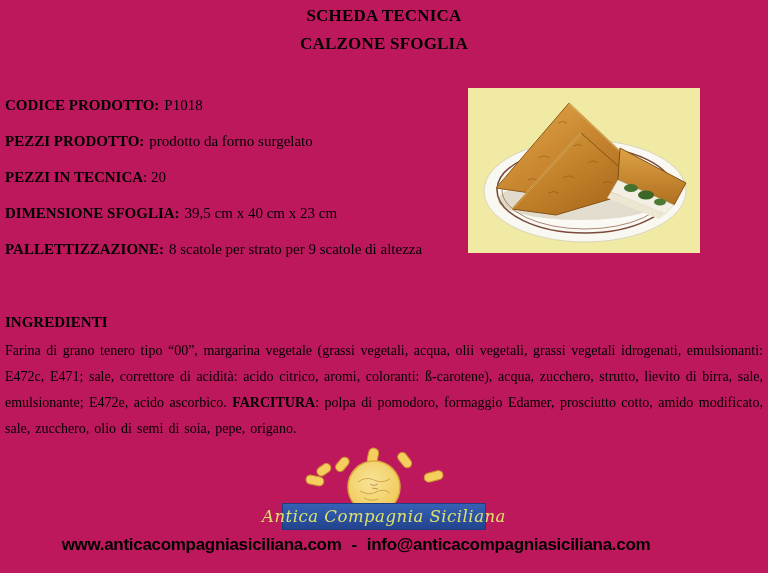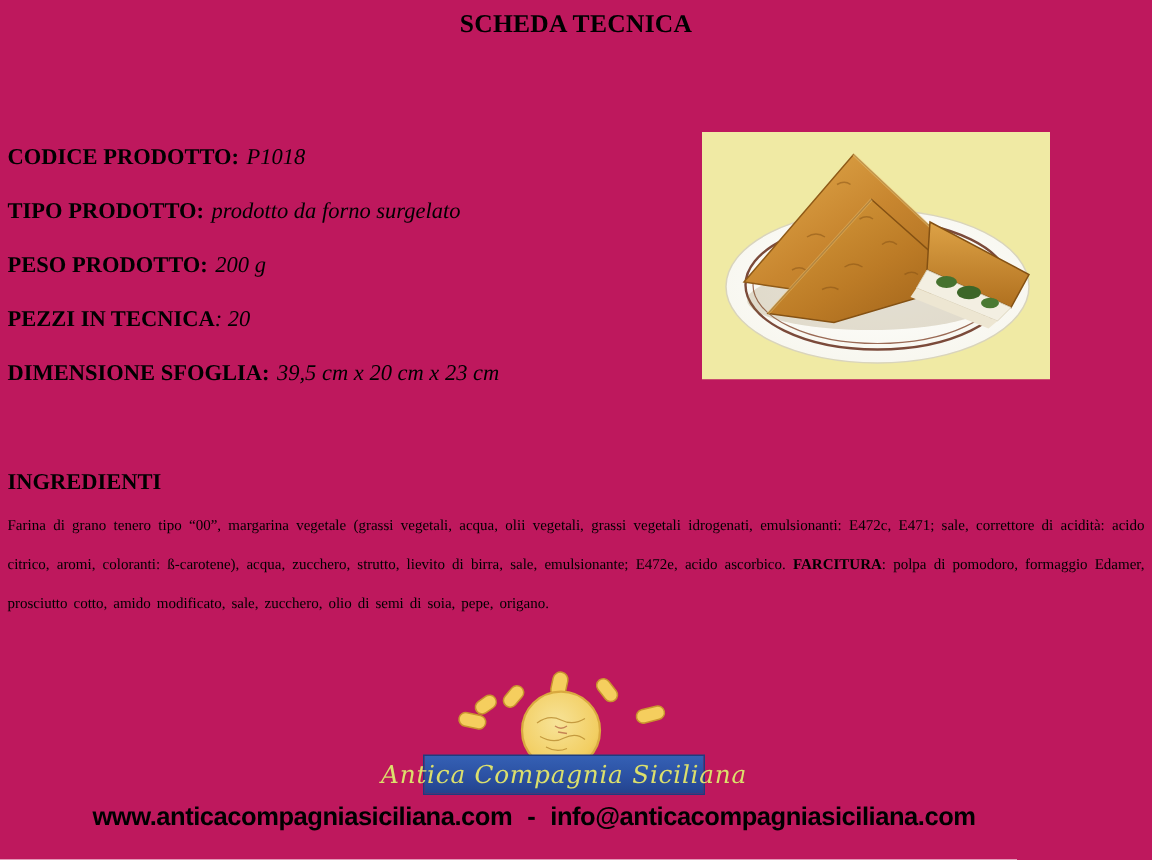--- a/index.html
+++ b/index.html
@@ -7,34 +7,34 @@
     position:relative;width:768px;height:573px;background:#be185d;
     font-family:"Liberation Serif", serif;color:#000;overflow:hidden;
   }
   
   .title-block{position:absolute;top:2px;left:0;width:768px;text-align:center;}
   .title-line{font-weight:bold;font-size:17px;line-height:28px;letter-spacing:.2px;}
   
   .specs{position:absolute;left:5px;top:97px;}
   .spec-row{font-size:15px;line-height:16px;margin-bottom:20px;white-space:nowrap;}
   .spec-label{font-weight:bold;}
-  .spec-value{margin-left:5px;font-style:italic;}
+  .spec-value{margin-left:5px;}
   .spec-row.no-colon-gap .spec-value{margin-left:0;}
   
   .photo{position:absolute;left:468px;top:88px;width:232px;height:165px;margin:0;}
   
   .ingredients{position:absolute;left:5px;top:313px;width:758px;}
   .ing-heading{font-weight:bold;font-size:15px;line-height:18px;margin-bottom:7px;}
-  .ing-text{margin:0;font-size:10px;line-height:26px;text-align:justify;word-spacing:1.5px;}
+  .ing-text{margin:0;font-size:14px;line-height:26px;text-align:justify;word-spacing:1.5px;}
   .ing-text b{font-weight:bold;}
   
   .logo{position:absolute;top:446px;left:50%;transform:translateX(-50%);width:204px;text-align:center;}
   .sun-svg{display:block;margin:0 auto;}
   .banner{
-    position:relative;margin-top:-7px;height:27px;width:188px;
+    position:relative;margin-top:-7px;height:27px;width:204px;
     background:linear-gradient(#3560b4,#2B51A3 55%,#23438c);
     border:1px solid #1E3C7E;box-sizing:border-box;
     display:flex;align-items:center;justify-content:center;
   }
   .brand-name{
     font-family:"DejaVu Serif", serif;font-style:italic;font-size:16.5px;
     color:#DCE06C;letter-spacing:.5px;white-space:nowrap;
   }
   
   .footer{
@@ -44,28 +44,29 @@
   }
   .footer .sep{margin:0 10px;}
 </style>
 </head>
 <body>
 
 <div class="page">
 
   <header class="title-block">
     <div class="title-line">SCHEDA TECNICA</div>
+    <div class="title-line">CALZONE SFOGLIA</div>
   </header>
 
   <section class="specs">
     <div class="spec-row"><span class="spec-label">CODICE PRODOTTO:</span><span class="spec-value">P1018</span></div>
-    <div class="spec-row"><span class="spec-label">TIPO PRODOTTO:</span><span class="spec-value">prodotto da forno surgelato</span></div>
-    <div class="spec-row"><span class="spec-label">PESO PRODOTTO:</span><span class="spec-value">200 g</span></div>
+    <div class="spec-row"><span class="spec-label">PEZZI PRODOTTO:</span><span class="spec-value">prodotto da forno surgelato</span></div>
     <div class="spec-row no-colon-gap"><span class="spec-label">PEZZI IN TECNICA</span><span class="spec-value">: 20</span></div>
-    <div class="spec-row"><span class="spec-label">DIMENSIONE SFOGLIA:</span><span class="spec-value">39,5 cm x 20 cm x 23 cm</span></div>
+    <div class="spec-row"><span class="spec-label">DIMENSIONE SFOGLIA:</span><span class="spec-value">39,5 cm x 40 cm x 23 cm</span></div>
+    <div class="spec-row"><span class="spec-label">PALLETTIZZAZIONE:</span><span class="spec-value">8 scatole per strato per 9 scatole di altezza</span></div>
   </section>
 
   <figure class="photo">
     <svg width="232" height="165" viewBox="0 0 232 165" xmlns="http://www.w3.org/2000/svg">
       <defs>
         <linearGradient id="p1" x1="0" y1="0" x2="1" y2="1">
           <stop offset="0" stop-color="#E3AC4E"></stop>
           <stop offset=".5" stop-color="#C8862F"></stop>
           <stop offset="1" stop-color="#A96A1E"></stop>
         </linearGradient>

